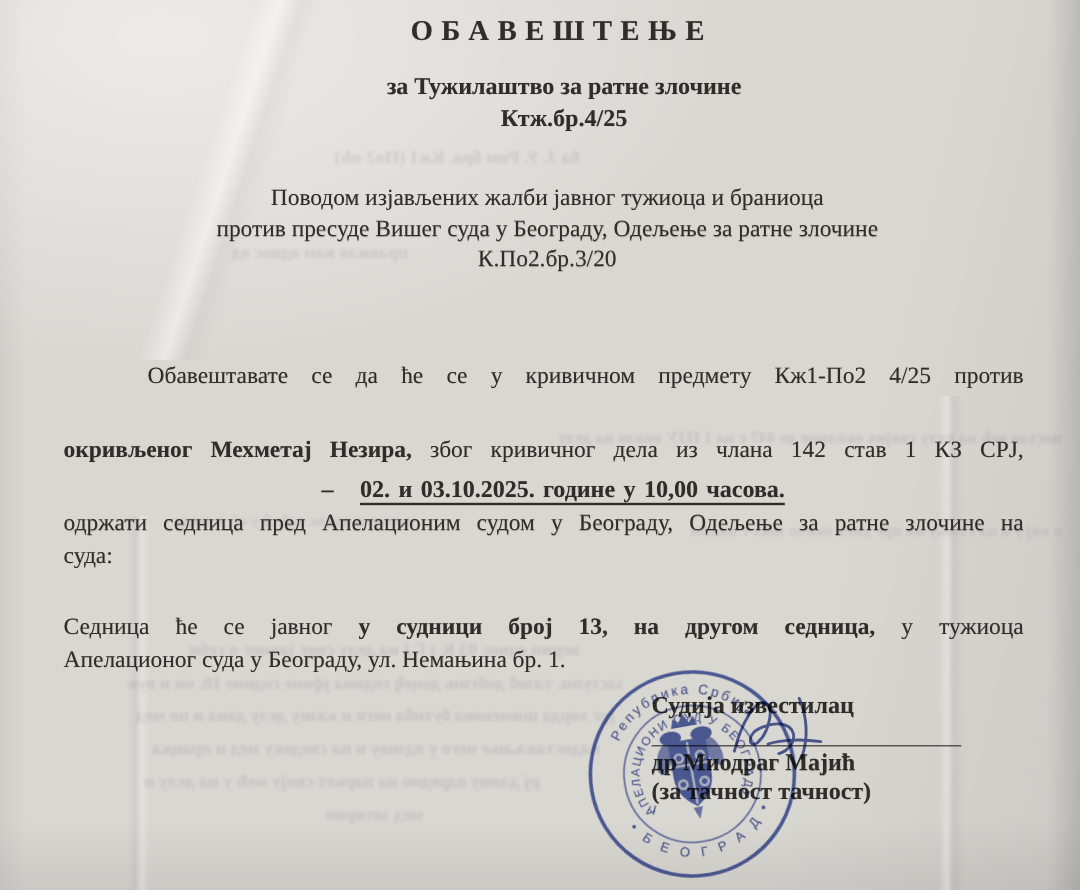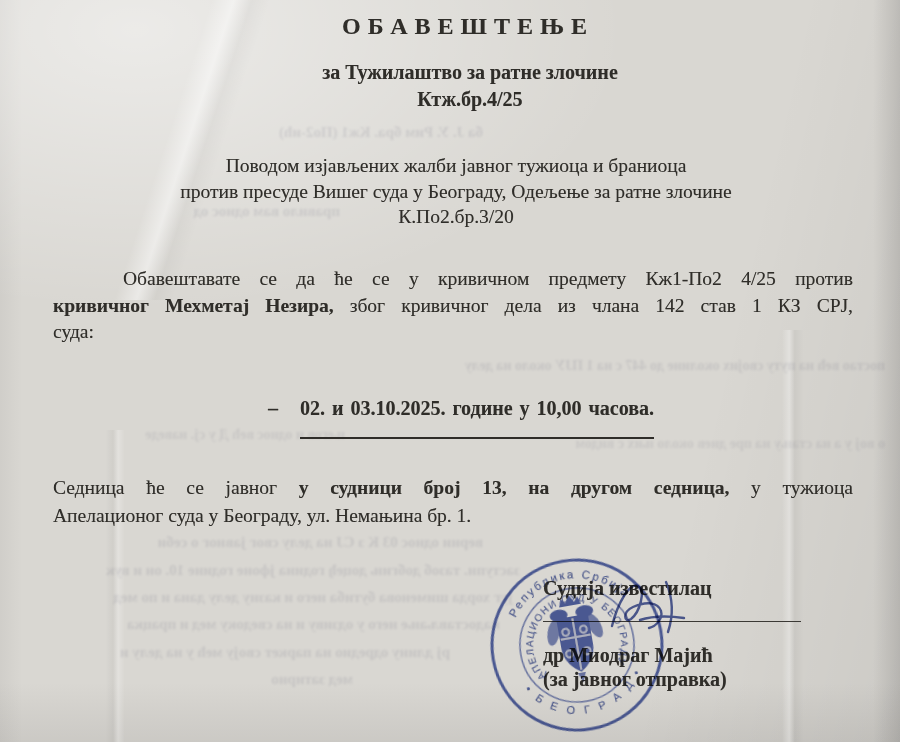--- a/index.html
+++ b/index.html
@@ -47,32 +47,32 @@
     font-size:24px;font-weight:bold;letter-spacing:7px;}
   .sub{left:0;right:0;text-align:center;transform:translateX(20px);
     font-size:20px;font-weight:bold;}
   .sub1{top:61px;}
   .sub2{top:88px;}
   
   .intro{left:0;right:0;top:153px;text-align:center;transform:translateX(6px);
     font-size:19.5px;line-height:25.5px;}
   
   .body-par{left:53px;width:800px;top:266px;font-size:19.5px;line-height:26.5px;}
-  .jline{text-align:justify;text-align-last:justify;}
+  .jline{text-align:justify;text-align-last:justify;margin-top:35px;}
   .indent{text-indent:70px;}
   .loc-par{left:53px;width:800px;top:474px;font-size:19.5px;line-height:27.5px;}
   b{font-weight:bold;}
   
   .date-line{left:268px;top:397px;font-size:20px;font-weight:bold;white-space:nowrap;}
   .date-line .dash{margin-right:22px;}
-  .date-line .date-text{border-bottom:2.4px solid #2f2d29;padding-bottom:18px;word-spacing:2px;}
+  .date-line .date-text{border-bottom:2.4px solid #2f2d29;padding-bottom:0;word-spacing:2px;}
   
   .signer{left:543px;top:577px;width:258px;text-align:left;font-size:20px;font-weight:bold;z-index:2;}
   .sig-line{margin-top:21px;border-top:1.6px solid #3b3935;height:0;}
-  .signer .name{margin-top:22px;}
+  .signer .name{margin-top:3px;}
   .signer .note{margin-top:1px;}
   
   .stamp{left:477px;top:545px;width:200px;height:200px;mix-blend-mode:multiply;z-index:3;pointer-events:none;}
   .sig-svg{left:600px;top:576px;width:110px;height:64px;mix-blend-mode:multiply;z-index:4;pointer-events:none;}
   .stamp text{font-family:"Liberation Sans","DejaVu Sans",sans-serif;fill:#32479f;}
 </style>
 </head>
 <body>
 
 <div class="page">
@@ -98,38 +98,39 @@
   <div class="abs sub sub2">Ктж.бр.4/25</div>
 
   <div class="abs intro">
     <div>Поводом изјављених жалби јавног тужиоца и браниоца</div>
     <div>против пресуде Вишег суда у Београду, Одељење за ратне злочине</div>
     <div>К.По2.бр.3/20</div>
   </div>
 
   <div class="abs body-par">
     <div class="jline indent">Обавештавате се да ће се у кривичном предмету Кж1-По2 4/25 против</div>
-    <div class="jline"><b>кривичног Мехметај Незира,</b> <span>због кривичног дела из члана 142 став 1 КЗ СРЈ,</span></div>
+    <div class="jline"><b>окривљеног Мехметај Незира,</b> <span>због кривичног дела из члана 142 став 1 КЗ СРЈ,</span></div>
+    <div class="jline">одржати седница пред Апелационим судом у Београду, Одељење за ратне злочине на</div>
     <div>суда:</div>
   </div>
 
   <div class="abs date-line">
     <span class="dash">–</span><span class="date-text">02. и 03.10.2025.  године у 10,00 часова.</span>
   </div>
 
   <div class="abs loc-par">
     <div class="jline"><span>Седница ће се јавног </span><b>у судници број 13, на другом седница,</b><span> у тужиоца</span></div>
     <div>Апелационог суда у Београду, ул. Немањина бр. 1.</div>
   </div>
 
   <div class="abs signer">
     <div class="role">Судија известилац</div>
     <div class="sig-line"></div>
     <div class="name">др Миодраг Мајић</div>
-    <div class="note">(за јавног отправка)</div>
+    <div class="note">(за тачност тачност)</div>
   </div>
 
   <svg class="abs stamp" viewBox="0 0 200 200">
     <defs>
       <filter id="inkblur" x="-10%" y="-10%" width="120%" height="120%">
         <feGaussianBlur stdDeviation="0.55"></feGaussianBlur>
       </filter>
       <path id="arcTop" d="M 33 100 A 67 67 0 0 1 167 100" fill="none"></path>
       <path id="arcBottom" d="M 31 100 A 69 69 0 0 0 169 100" fill="none"></path>
       <path id="arcInner" d="M 68.9 131.1 A 44 44 0 1 1 131.1 131.1" fill="none"></path>

